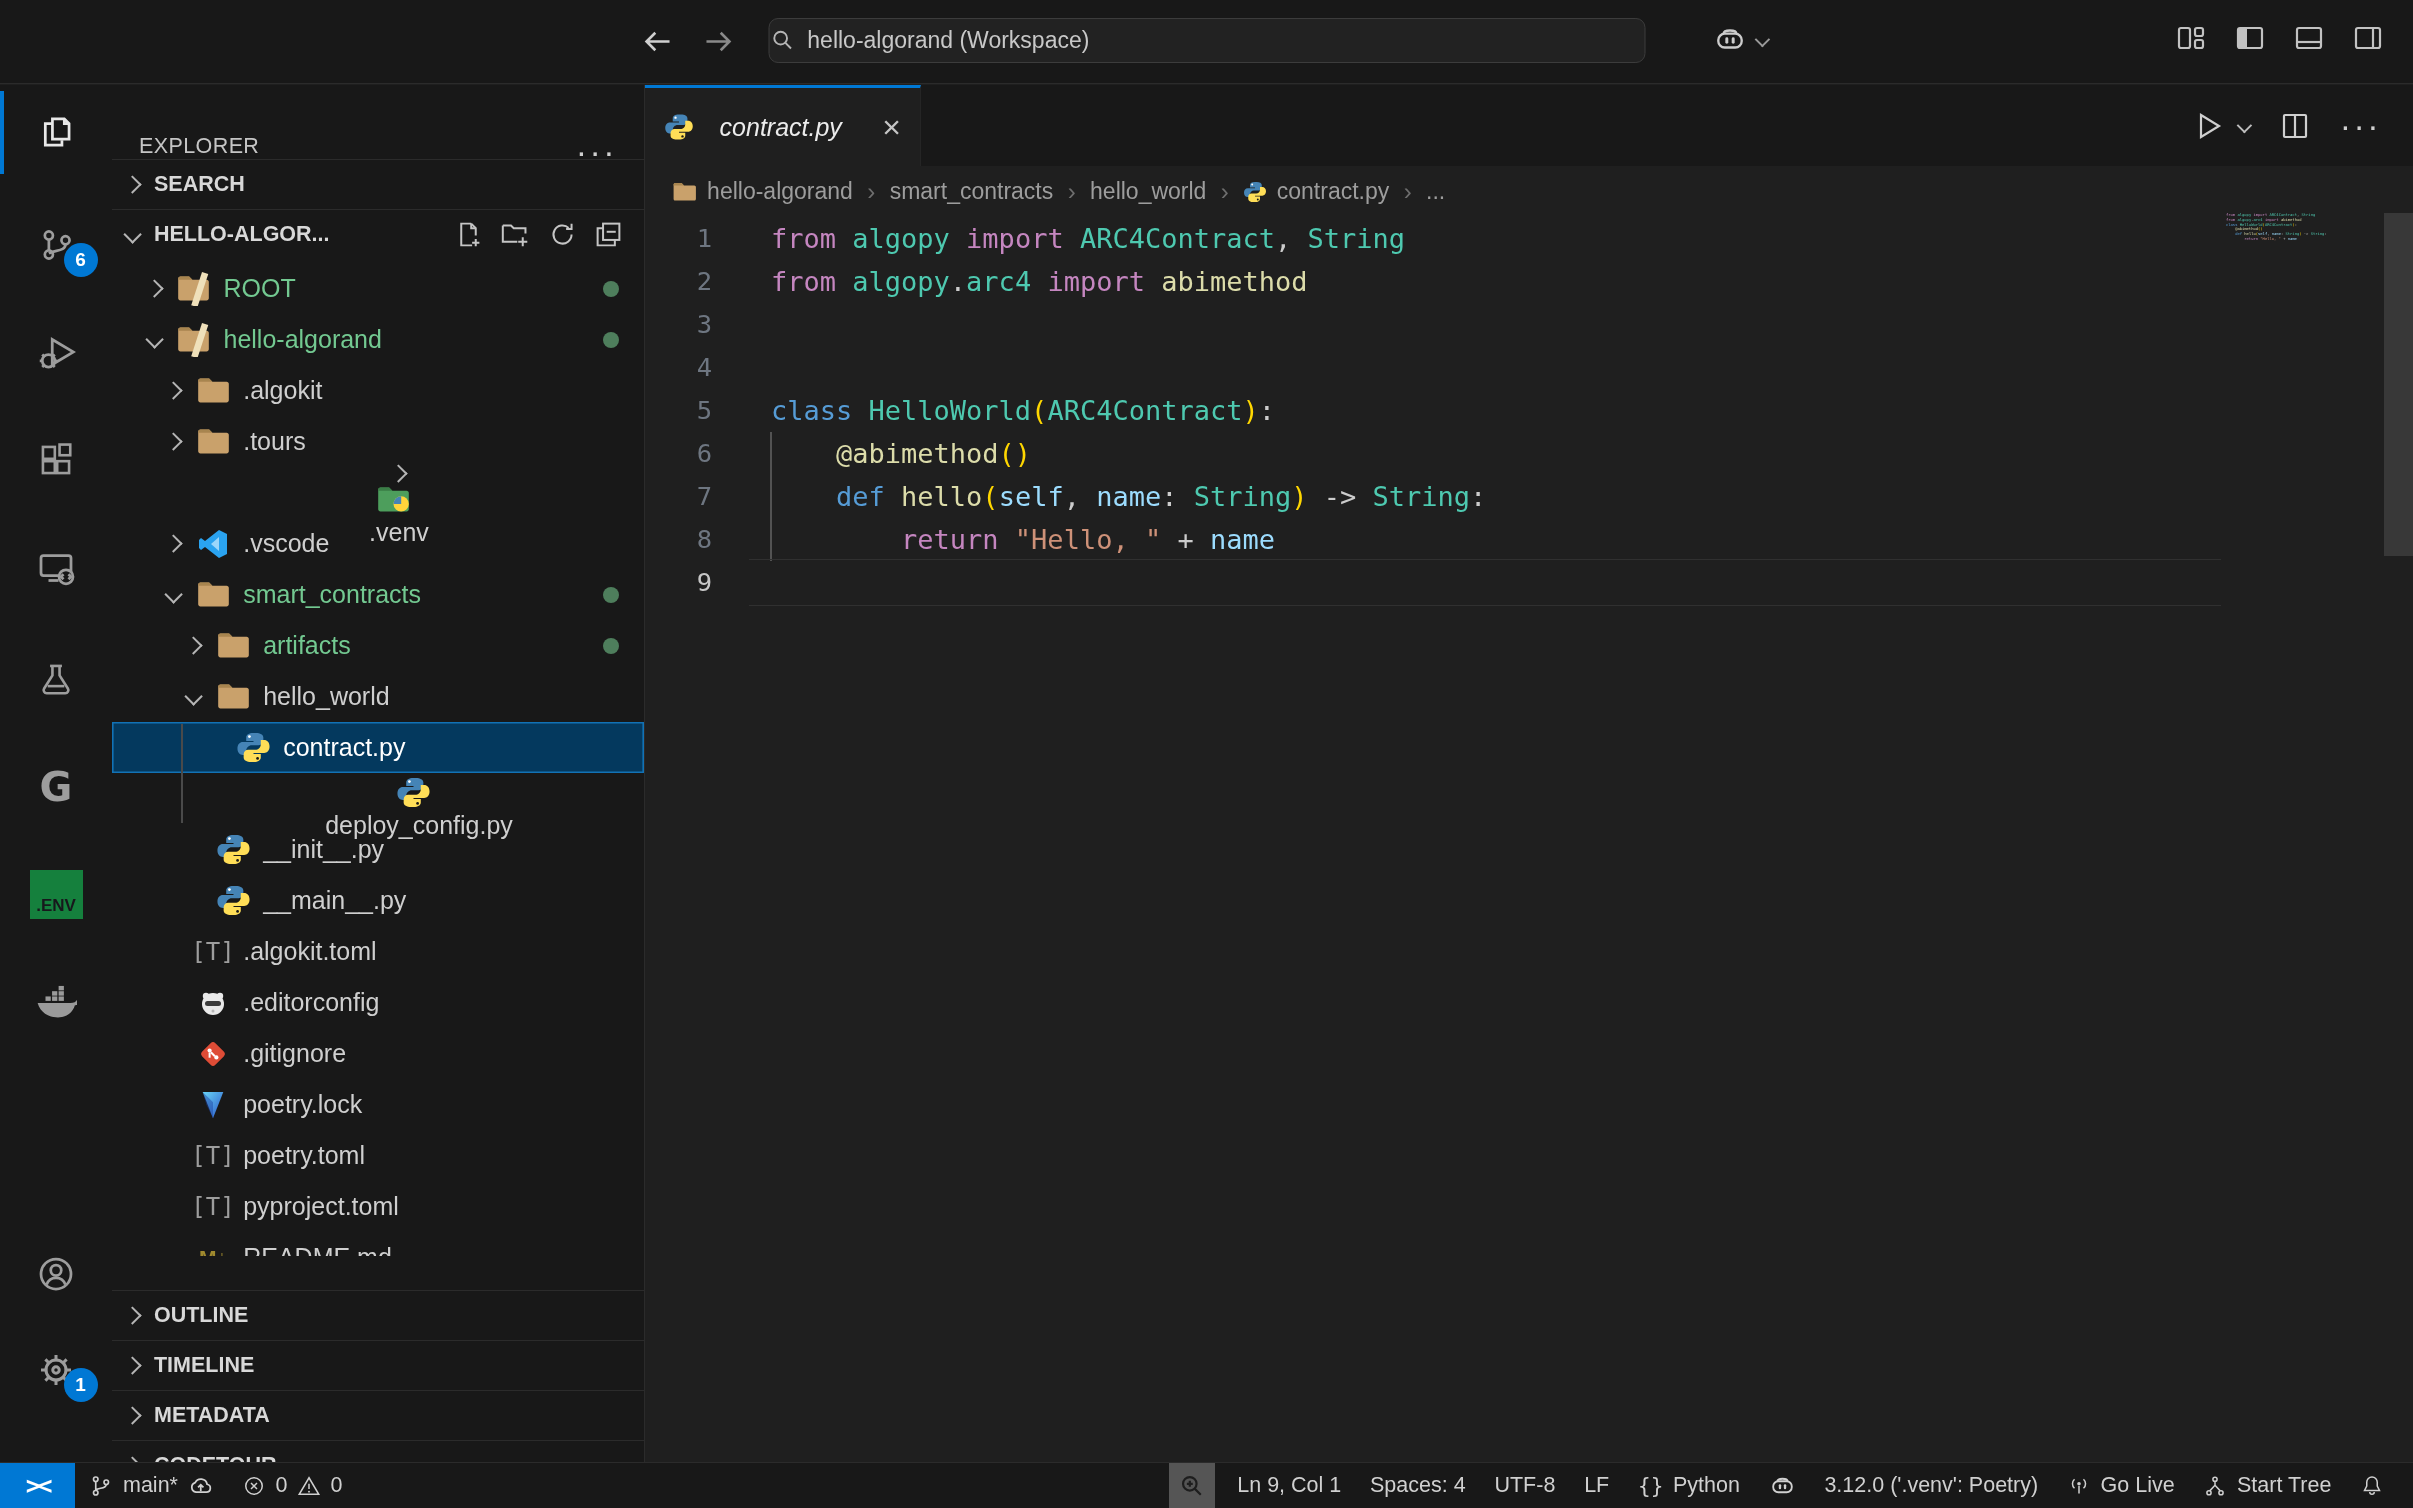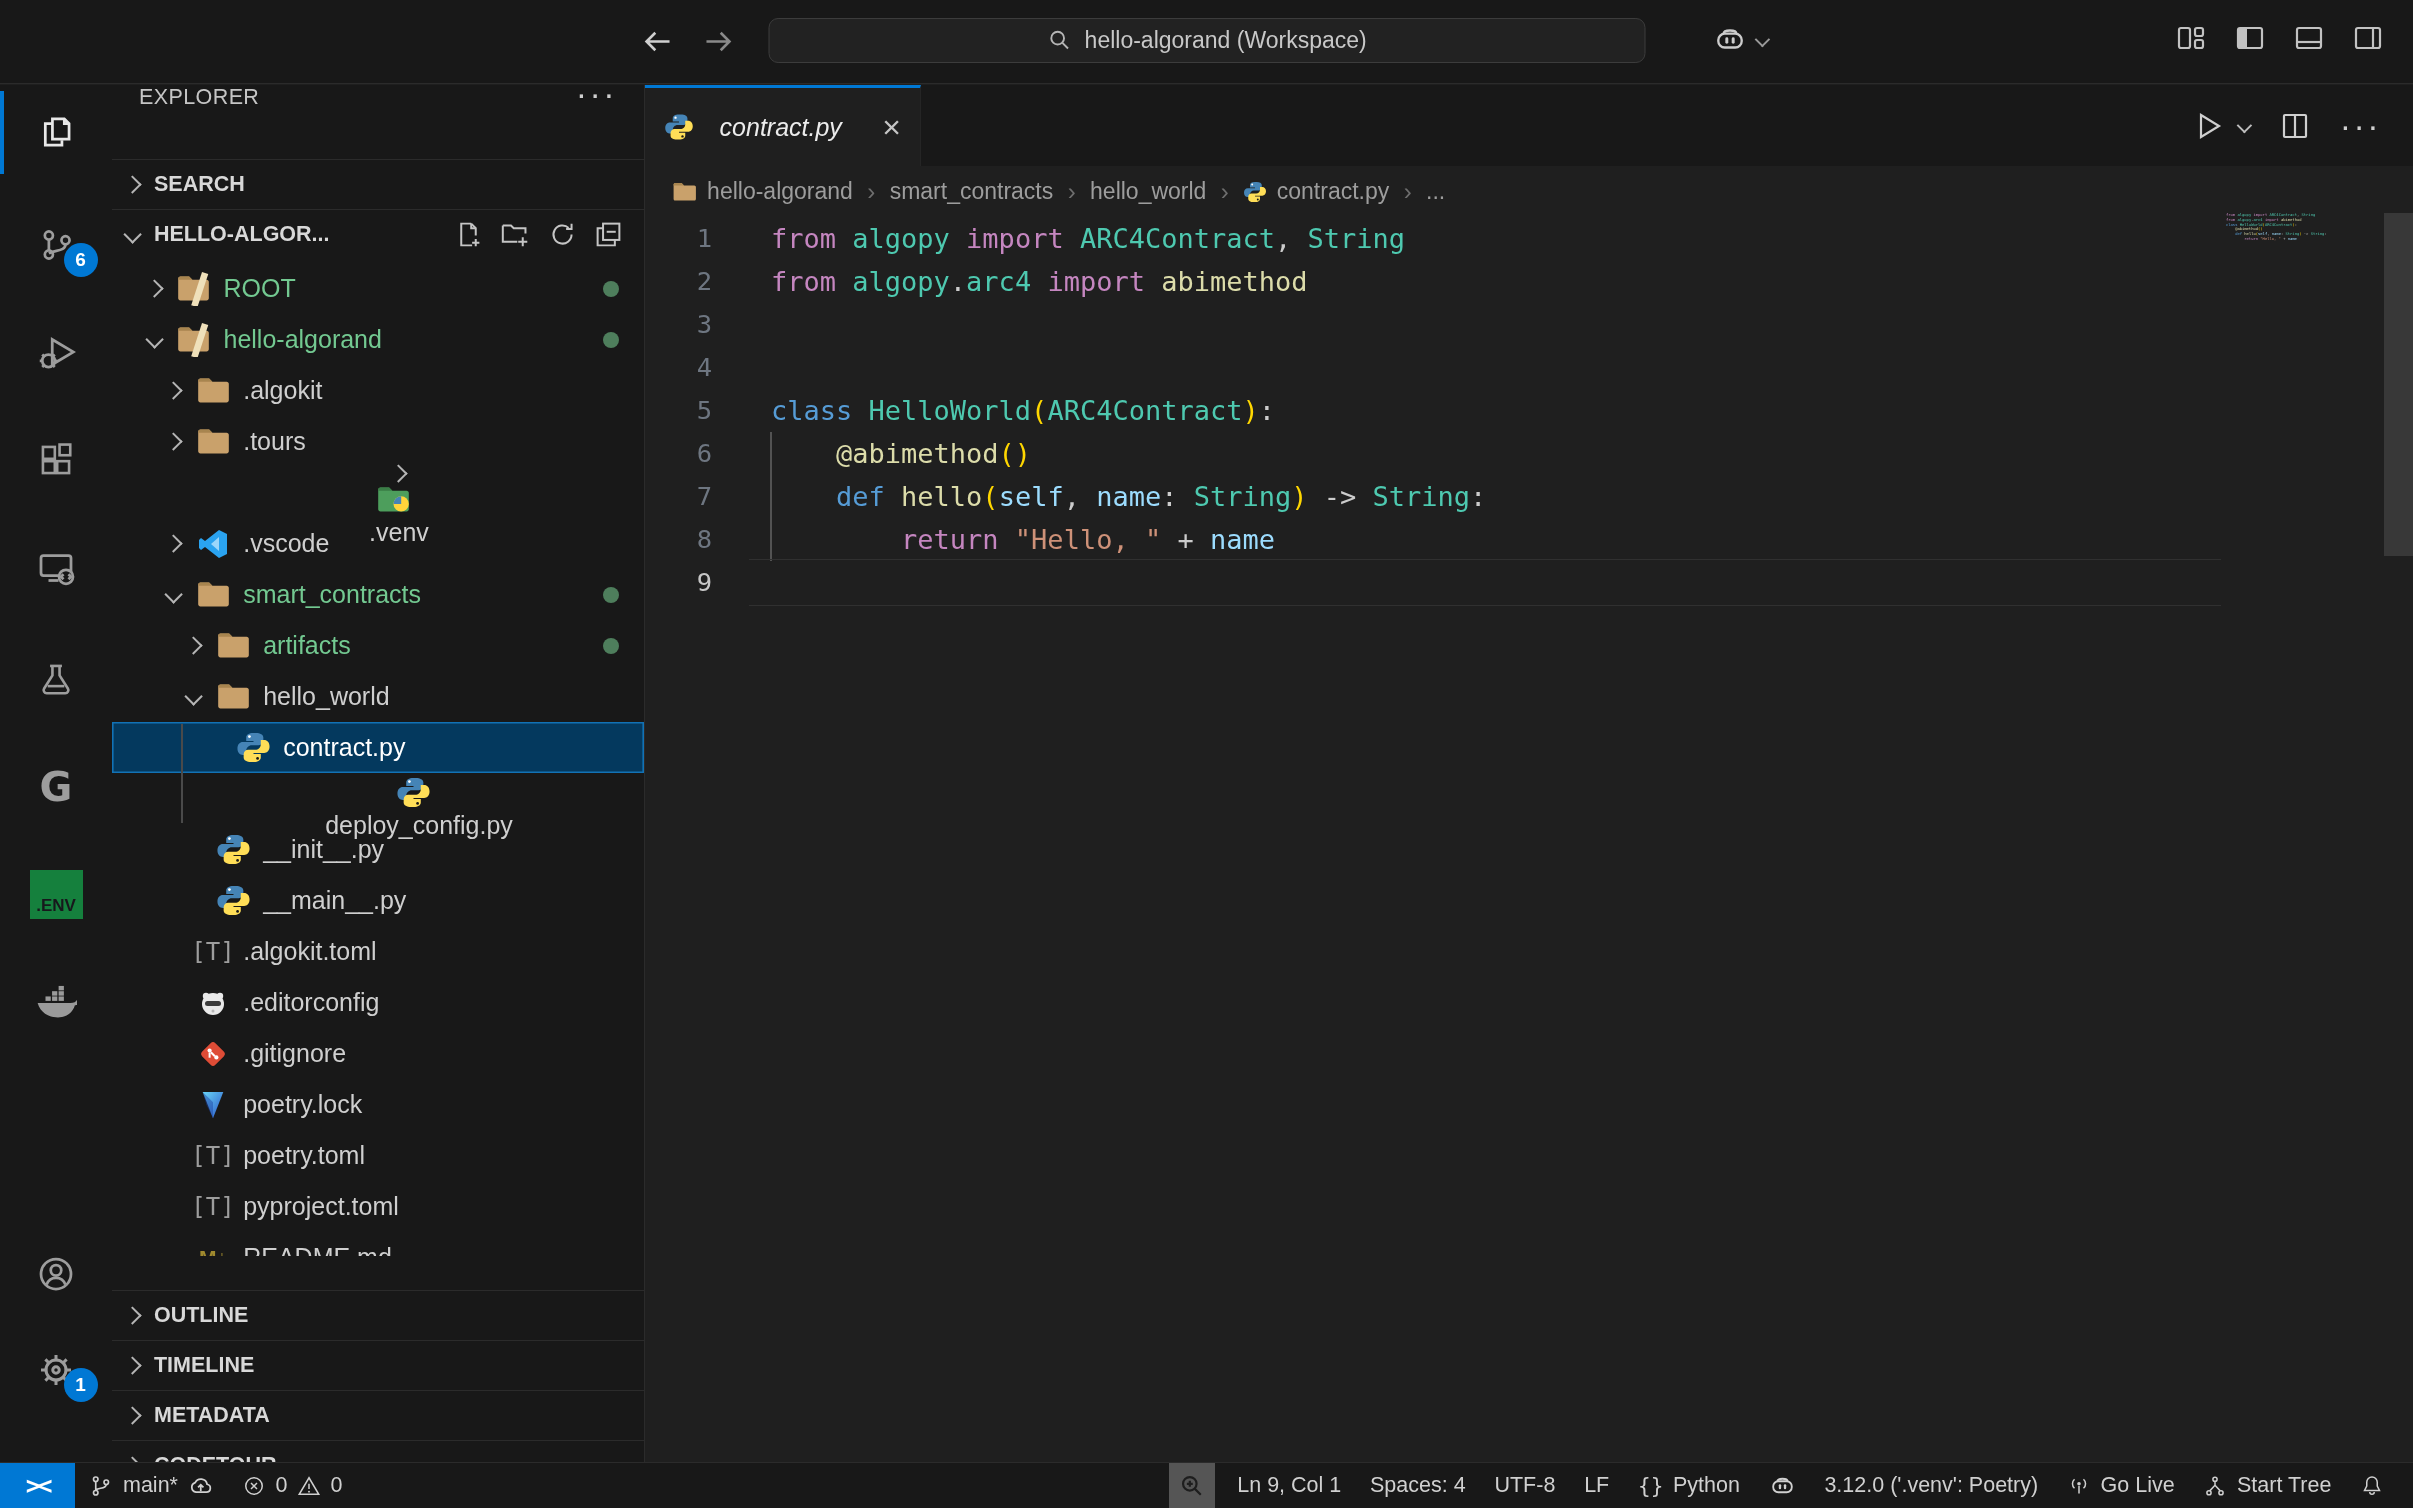--- a/index.html
+++ b/index.html
@@ -5,37 +5,37 @@
   html,body{margin:0;padding:0}
   body{width:2413px;height:1508px;position:relative;background:#1f1f1f;overflow:hidden;
        font-family:"Liberation Sans",sans-serif;color:#ccc;user-select:none}
   svg{display:block}
 
   
   #titlebar{position:absolute;top:0;left:0;right:0;height:83px;background:#181818;border-bottom:1.6px solid #2b2b2b}
   .nav-arrow{position:absolute;top:19px;width:45px;height:45px;display:flex;align-items:center;justify-content:center}
   #search-box{position:absolute;left:50%;transform:translateX(-50%);top:17.6px;width:875px;height:43px;
       background:#222;border:1.6px solid #3c3c3c;border-radius:9.6px;display:flex;align-items:center;
-      justify-content:center;gap:12.8px;font-size:23px;color:#c8c8c8}
+      justify-content:flex-start;gap:12.8px;font-size:23px;color:#c8c8c8}
   #copilot-tb{position:absolute;left:1713px;top:22.3px;display:flex;align-items:center;gap:9.6px}
   #tb-right{position:absolute;right:29px;top:22.3px;display:flex;gap:27px;align-items:center}
 
   
   #activitybar{position:absolute;top:85px;bottom:45px;left:0;width:112px;background:#181818}
   .aitem{position:absolute;left:0;width:112px;height:77px;display:flex;align-items:center;justify-content:center}
   .aitem.active::before{content:"";position:absolute;left:0;top:-3.2px;bottom:-3.2px;width:4px;background:#0078d4}
   .abadge{position:absolute;right:14.4px;bottom:6.4px;min-width:34px;height:34px;border-radius:17px;background:#0078d4;
       color:#fff;font-size:19px;font-weight:700;display:flex;align-items:center;justify-content:center}
   .env-ic{width:53px;height:49px;background:#15803d;color:#17181c;font-weight:700;font-size:17px;
       display:flex;align-items:flex-end;justify-content:center;padding-bottom:3.2px;box-sizing:border-box}
   .g-ic{font-size:40px;font-weight:800;color:#9d9d9d;font-family:"DejaVu Sans",sans-serif}
 
   
   #sidebar{position:absolute;top:85px;bottom:45px;left:112px;width:532px;background:#181818;border-right:1.6px solid #2b2b2b;overflow:hidden}
-  .sb-title{height:74px;display:flex;align-items:flex-start;padding:0 27px;font-size:21.5px;color:#c5c5c5;letter-spacing:0.4px}
+  .sb-title{height:74px;display:flex;align-items:flex-end;padding:0 27px;font-size:21.5px;color:#c5c5c5;letter-spacing:0.4px}
   .sb-more{margin-left:auto;font-size:34px;line-height:16px;color:#cfcfcf;letter-spacing:2.4px}
   .sb-sec{height:49px;border-top:1.6px solid #2b2b2b;display:flex;align-items:center;gap:14.4px;padding:0 14.4px;
       font-weight:700;font-size:21.5px;color:#d8d8d8}
   .chev{width:11.2px;height:11.2px;border-right:2.4px solid #b5b5b5;border-bottom:2.4px solid #b5b5b5;flex:none}
   .chev.r{transform:rotate(-45deg)}
   .chev.d{transform:rotate(45deg)}
   #ws-header .ws-actions{margin-left:auto;display:flex;gap:17.6px;align-items:center;padding-right:6.4px}
   #tree{position:absolute;top:178px;left:0;right:0;height:993px;overflow:hidden}
   .trow{display:flex;align-items:center;height:51px;position:relative;box-sizing:border-box}
   .chev-slot{width:40px;flex:none;display:flex;align-items:center;justify-content:center}

